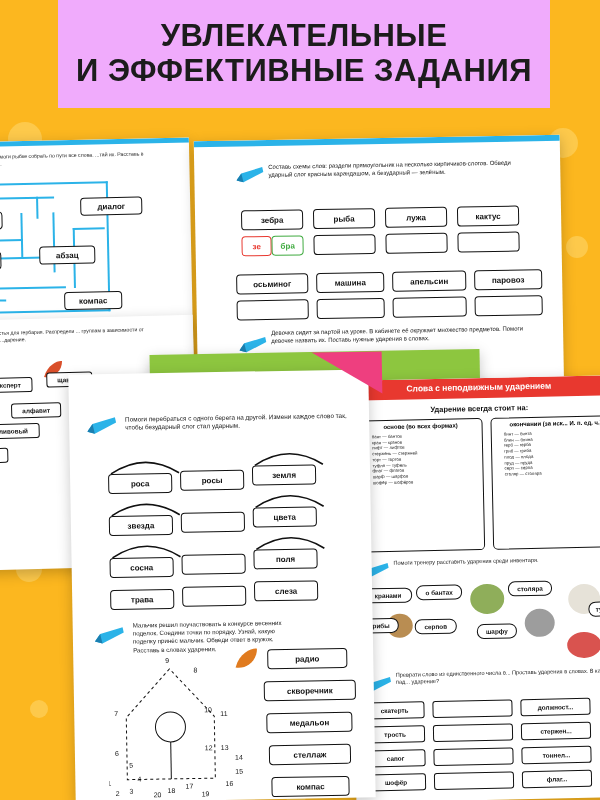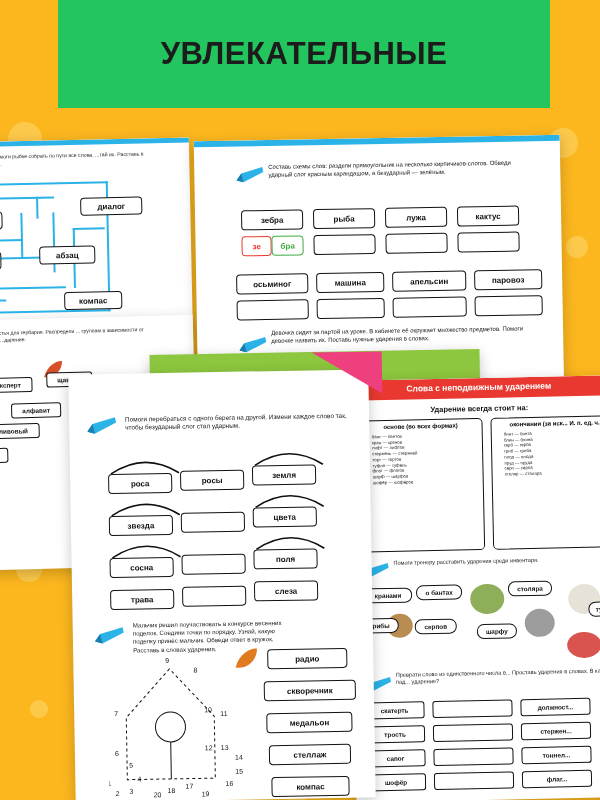--- a/index.html
+++ b/index.html
@@ -13,21 +13,21 @@
   }
 
   
   .dot { position: absolute; border-radius: 50%; background: #fdc94b; }
 
   
   .banner {
     position: absolute;
     left: 58px; top: 0px;
     width: 492px; height: 108px;
-    background: #22c55e;
+    background: #f0abfc;
     display: flex; flex-direction: column;
     align-items: center; justify-content: center;
     z-index: 40;
   }
   .banner-line {
     font-weight: bold;
     font-size: 31px;
     letter-spacing: 0.5px;
     color: #1c1c1c;
     line-height: 1.12;
@@ -106,20 +106,21 @@
 <div class="dot" style="left:566px;top:236px;width:22px;height:22px;"></div>
 <div class="dot" style="left:528px;top:316px;width:16px;height:16px;"></div>
 <div class="dot" style="left:16px;top:556px;width:26px;height:26px;"></div>
 <div class="dot" style="left:30px;top:700px;width:18px;height:18px;"></div>
 <div class="dot" style="left:560px;top:690px;width:24px;height:24px;"></div>
 <div class="dot" style="left:286px;top:786px;width:20px;height:20px;"></div>
 <div class="dot" style="left:460px;top:780px;width:14px;height:14px;"></div>
 
 <div class="banner">
   <div class="banner-line">УВЛЕКАТЕЛЬНЫЕ</div>
+  <div class="banner-line">И ЭФФЕКТИВНЫЕ ЗАДАНИЯ</div>
 </div>
 
 <div class="sheet" id="page-maze">
   <div class="topbar"></div>
   <div class="tiny" style="position:absolute;left:8px;top:12px;width:196px;">...й лабиринт. Помоги рыбке собрать по пути все слова. ...тай их. Расставь в словах ударения.</div>
 
   <div class="maze-grid">
     <div class="ml" style="left:0;top:0;width:150px;height:2px;"></div>
 
     <div class="ml" style="left:0;top:128px;width:150px;height:2px;"></div>

